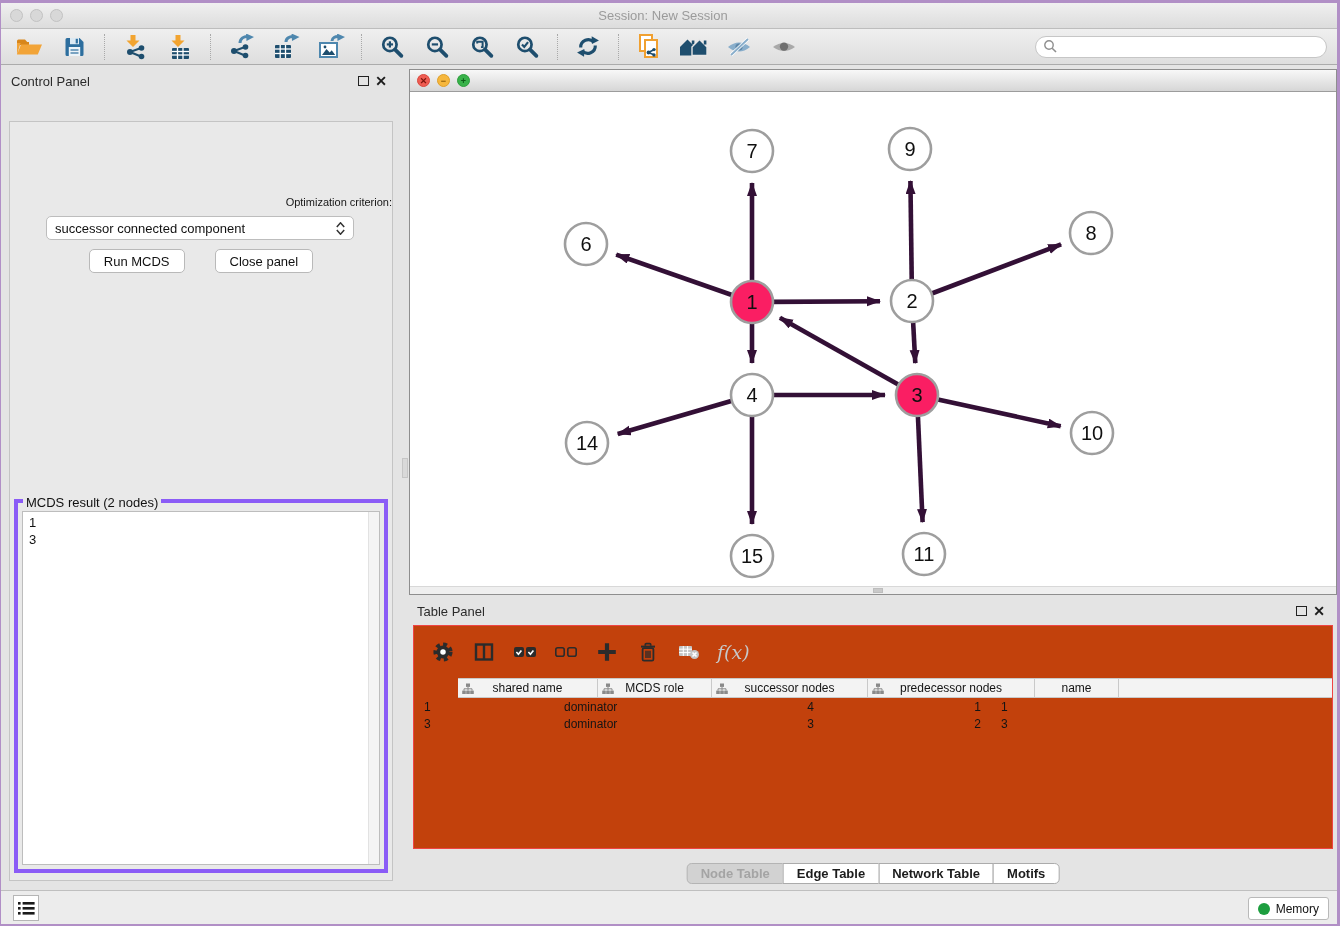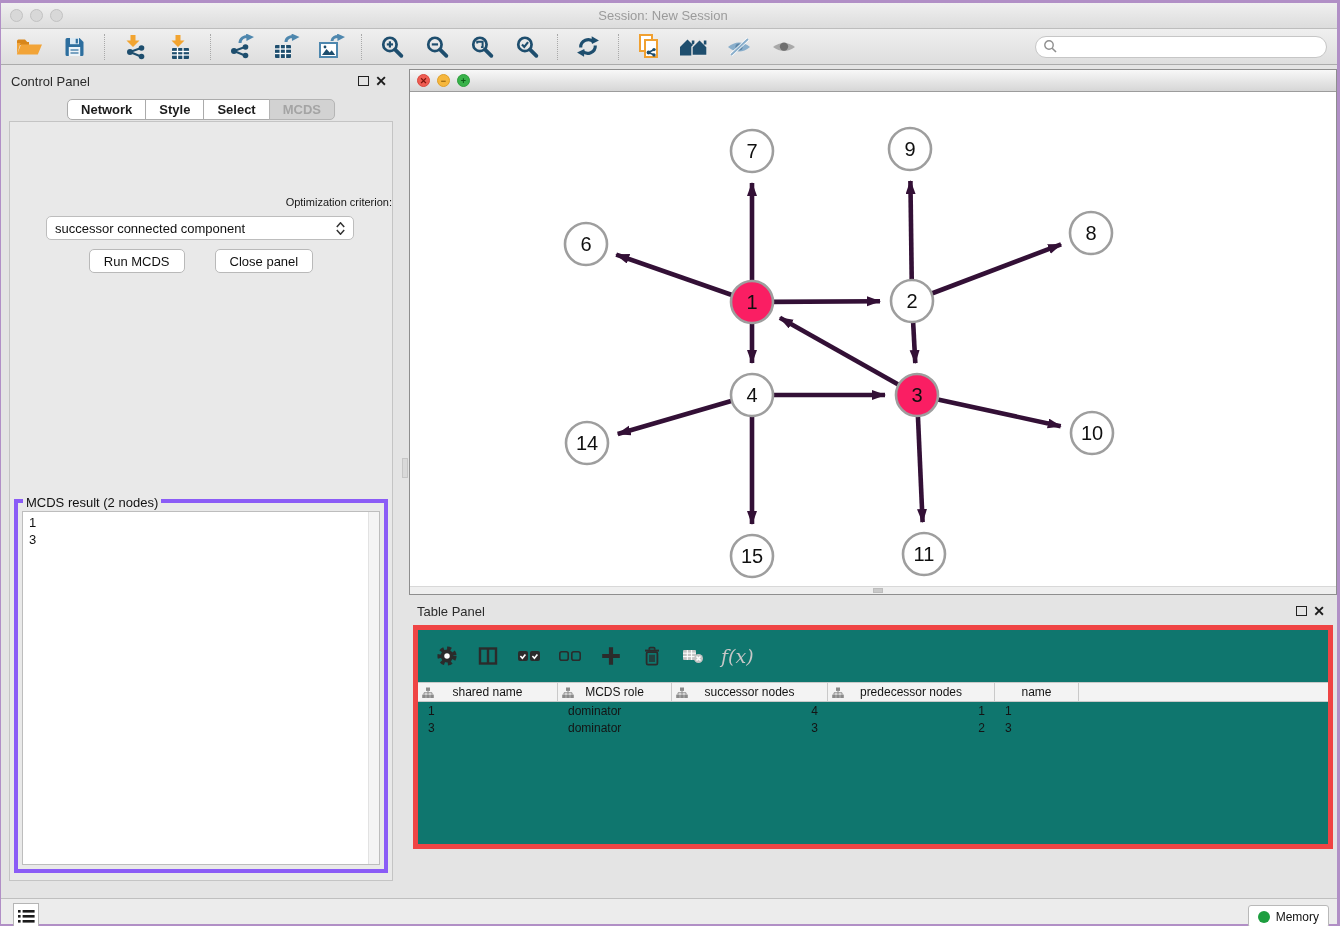--- a/index.html
+++ b/index.html
@@ -69,36 +69,36 @@
   .nf-canvas { position:absolute; left:0; top:23px; right:0; bottom:8px; background:#fff; overflow:hidden; }
   .nf-bottom { position:absolute; left:0; right:0; bottom:0; height:8px; background:#efefef;
     border-top:1px solid #d8d8d8; }
   .nf-grip { position:absolute; left:50%; bottom:1px; width:10px; height:5px; background:#c9c9c9;
     border:1px solid #bdbdbd; }
   .v-grip { position:absolute; left:401px; top:455px; width:6px; height:20px; background:#d9d9d9;
     border:1px solid #c5c5c5; }
 
   
   .table-panel { position:absolute; left:408px; top:595px; width:928px; height:293px; }
-  .tp-body { position:absolute; left:4px; right:4px; top:27px; bottom:42px; background:#0f766e;
-    border:5px solid #ef4444; }
+  .tp-body { position:absolute; left:4px; right:4px; top:27px; bottom:42px; background:#c2410c;
+    border:1px solid #ef4444; }
   .tp-toolbar { height:52px; display:flex; align-items:center; padding-left:16px; gap:15px; }
   .ticon { width:26px; height:26px; display:flex; align-items:center; justify-content:center; }
   .fx { font-family:"DejaVu Serif", serif; font-style:italic; font-size:19px; color:#c7c7c7; }
   .tbl-header { display:flex; border-top:1px solid #c9c9c9; border-bottom:1px solid #c9c9c9;
-    background:#f3f3f3; height:20px; }
+    background:#f3f3f3; height:20px;margin-left:44px; }
   .th { position:relative; border-right:1px solid #c9c9c9; display:flex; align-items:center;
     justify-content:center; font-size:12px; color:#141414; }
   .th .tree-ic { position:absolute; left:4px; top:4px; }
   .tbl-row { display:flex; height:17px; align-items:center; }
   .td { font-size:12px; color:#141414; padding:0 10px; overflow:hidden; white-space:nowrap; }
   .tp-tabs { bottom:7px; left:50%; transform:translateX(-50%); }
 
   
-  .status-bar { position:absolute; left:0; right:0; bottom:0; height:26px; background:#ececec;
+  .status-bar { position:absolute; left:0; right:0; bottom:0; height:34px; background:#ececec;
     border-top:1px solid #bfbfbf; }
   .list-btn { position:absolute; left:12px; top:4px; width:26px; height:26px; background:#fff;
     border:1px solid #b5b5b5; display:flex; align-items:center; justify-content:center; }
   .mem-btn { position:absolute; right:8px; top:6px; height:23px; background:#fff; border:1px solid #b9b9b9;
     border-radius:3px; display:flex; align-items:center; gap:6px; padding:0 9px; font-size:12px; color:#111; }
   .mem-dot { width:12px; height:12px; border-radius:50%; background:#1d9e3f; }
   svg { display:block; }
 </style>
 </head>
 <body>
@@ -273,26 +273,20 @@
         <line x1="9.2" y1="9.2" x2="13" y2="13" stroke="#8e8e8e" stroke-width="1.6"></line>
       </svg>
       <span></span>
     </div>
   </div>
 
   <div class="control-panel">
     <div class="panel-title">Control Panel</div>
     <div class="float-btn" style="right:32px; top:11px;"></div>
     <div class="close-x" style="right:14px; top:11px;">✕</div>
-    <div class="seg-tabs cp-tabs">
-        <div class="seg-tab">Network</div>
-        <div class="seg-tab">Style</div>
-        <div class="seg-tab">Select</div>
-        <div class="seg-tab selected">MCDS</div>
-      </div>
     <div class="cp-content">
       <div class="opt-label">Optimization criterion:</div>
       <div class="dropdown">
         <span>successor connected component</span>
         <span class="dd-chevrons">
           <svg width="9" height="6" viewBox="0 0 9 6">
               <path d="M0.8 5 L4.5 0.8 L8.2 5" fill="none" stroke="#333" stroke-width="1.5"></path>
             </svg>
           <svg width="9" height="6" viewBox="0 0 9 6">
               <path d="M0.8 1 L4.5 5.2 L8.2 1" fill="none" stroke="#333" stroke-width="1.5"></path>
@@ -552,20 +546,26 @@
           <div class="tbl-row">
             <div class="td" style="width: 140px; text-align: left;">3</div>
             <div class="td" style="width: 114px; text-align: left;">dominator</div>
             <div class="td" style="width: 156px; text-align: right;">3</div>
             <div class="td" style="width: 167px; text-align: right;">2</div>
             <div class="td" style="width: 84px; text-align: left;">3</div>
           </div>
         </div>
     </div>
 
+    <div class="seg-tabs tp-tabs" style="position:absolute;">
+        <div class="seg-tab selected">Node Table</div>
+        <div class="seg-tab">Edge Table</div>
+        <div class="seg-tab">Network Table</div>
+        <div class="seg-tab">Motifs</div>
+      </div>
   </div>
 
   <div class="status-bar">
     <div class="list-btn">
       <svg width="17" height="15" viewBox="0 0 17 15">
         <g fill="#1b1b1b">
           <rect x="0" y="1" width="2.6" height="2.6"></rect>
             <rect x="4.6" y="1" width="12" height="2.6"></rect>
           <rect x="0" y="6" width="2.6" height="2.6"></rect>
             <rect x="4.6" y="6" width="12" height="2.6"></rect>

